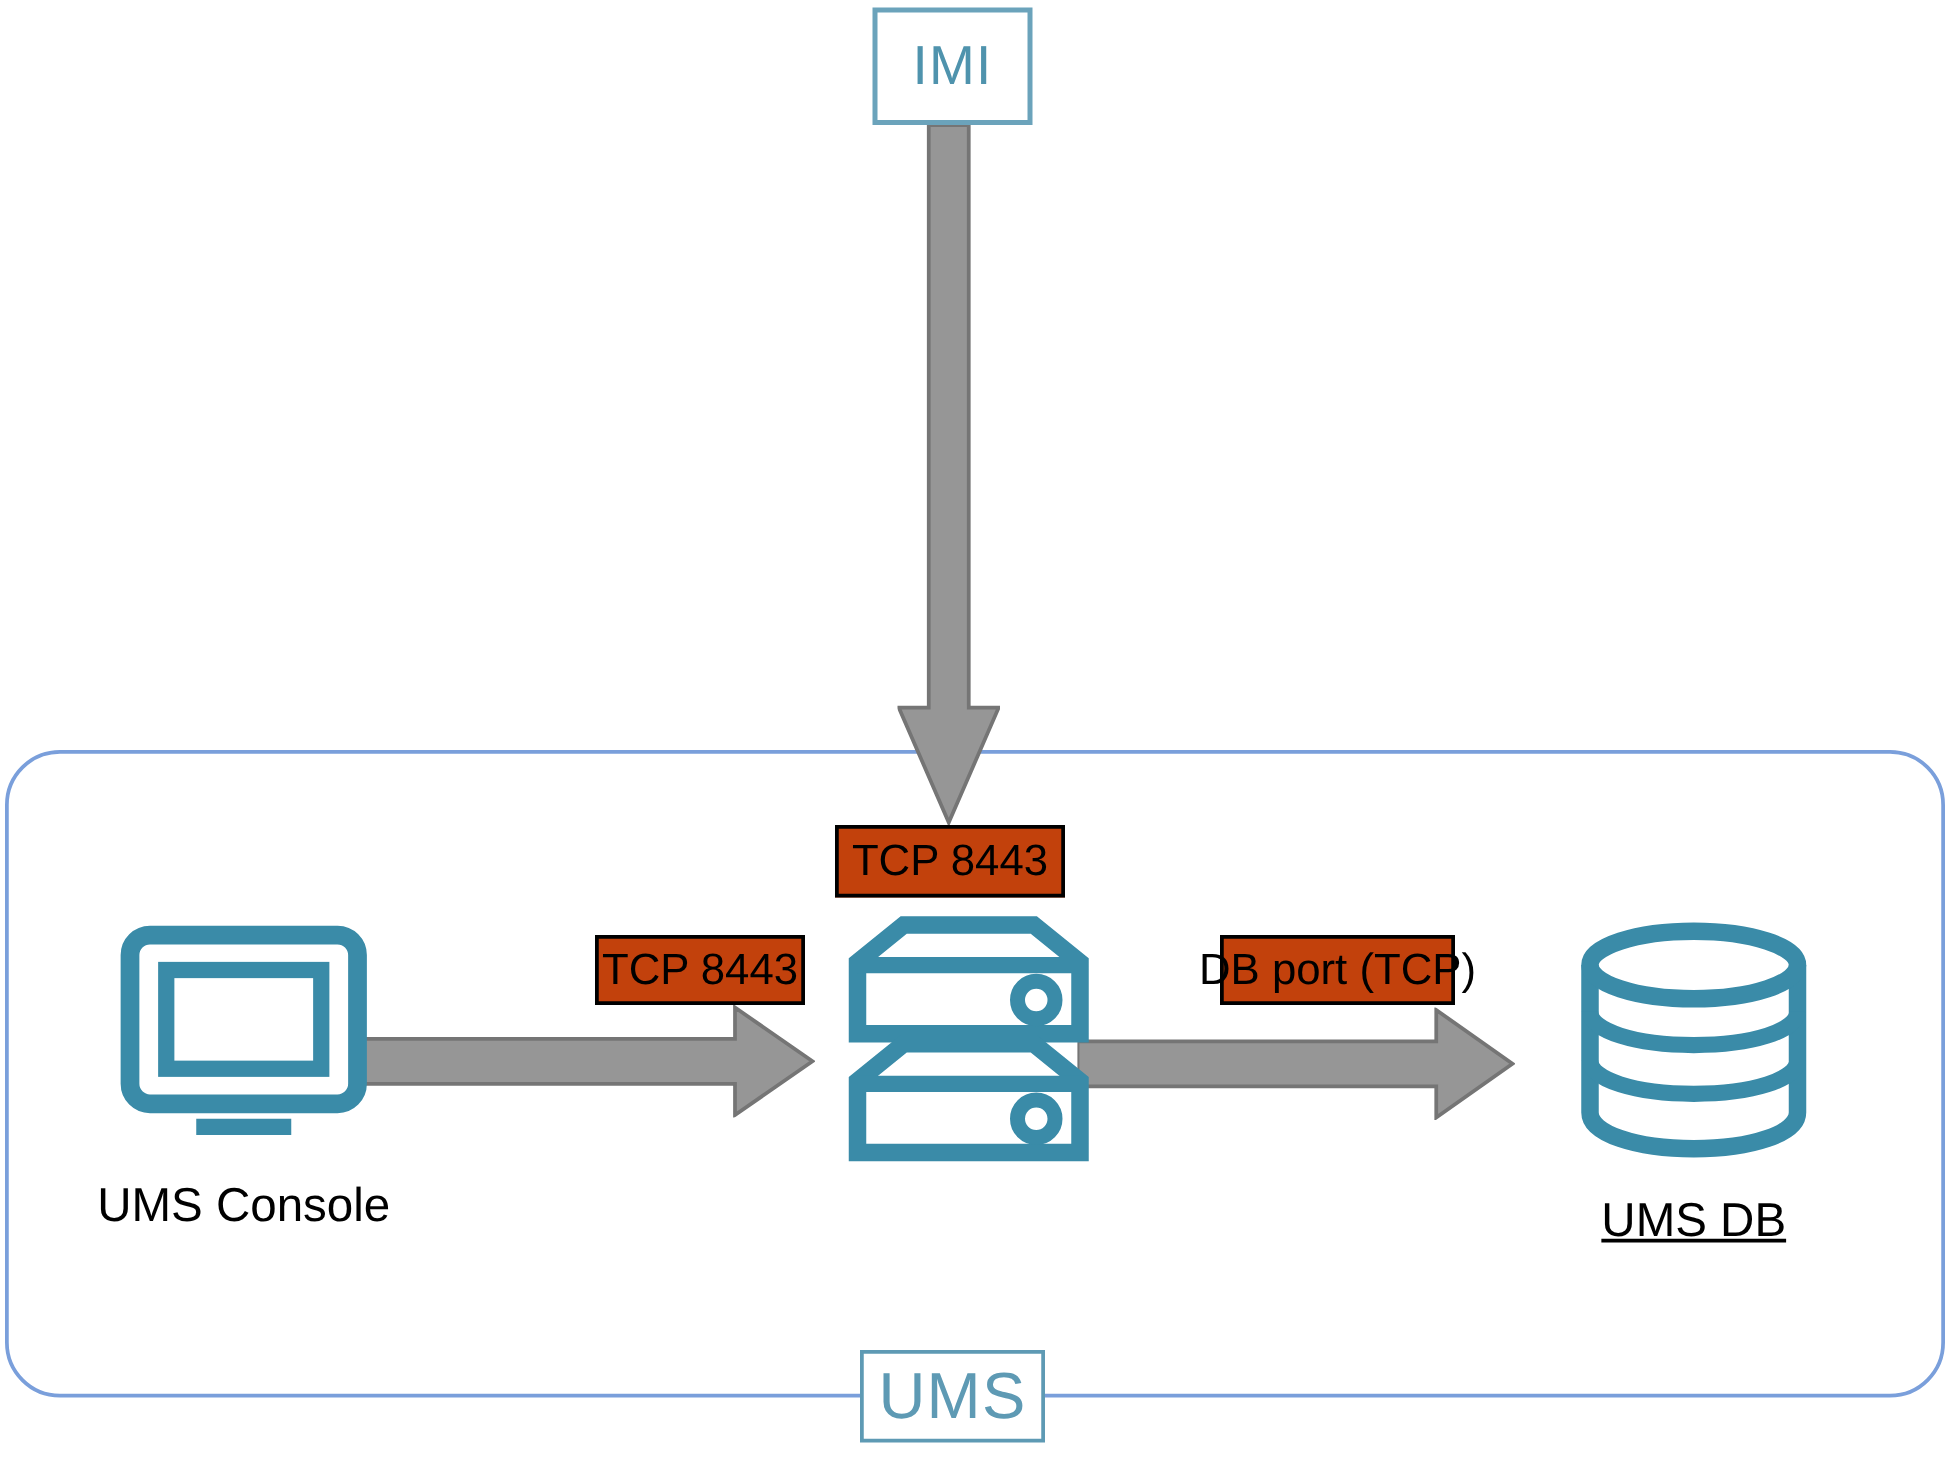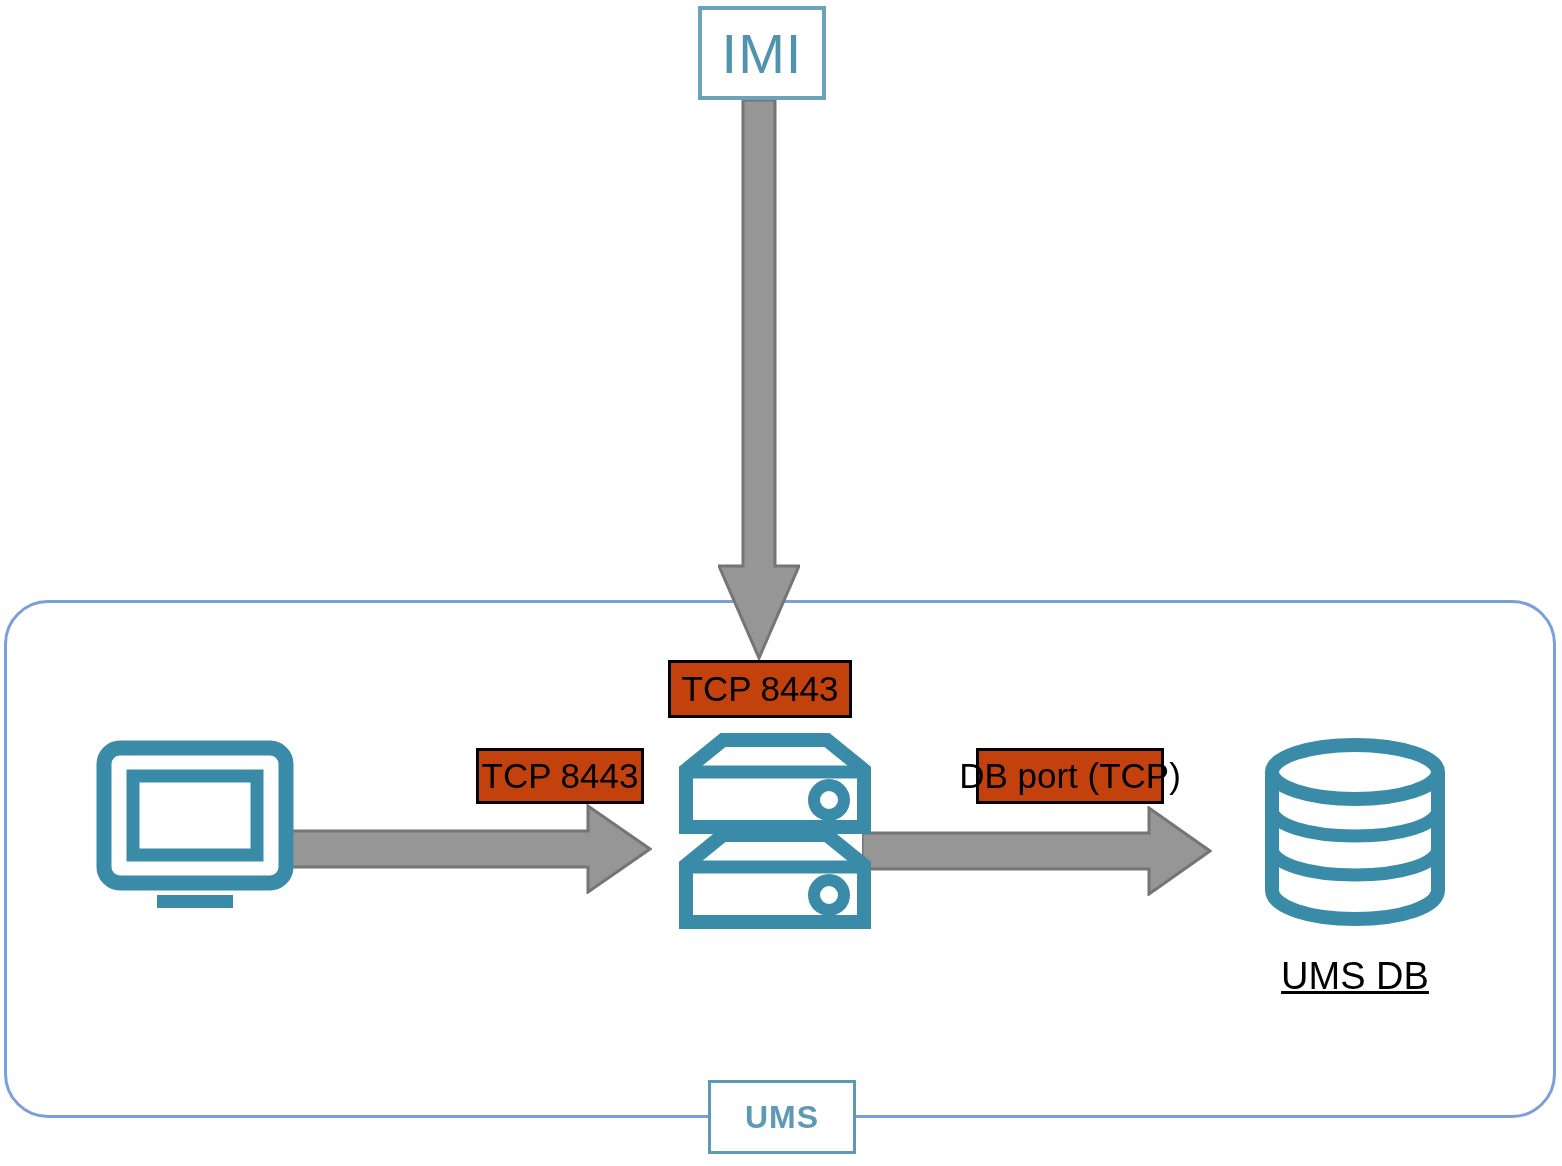--- a/index.html
+++ b/index.html
@@ -28,35 +28,34 @@
     align-items: center;
     justify-content: center;
     letter-spacing: 1px;
   }
   #imi-tag {
     left: 698px;
     top: 6px;
     width: 128px;
     height: 94px;
     border: 4px solid #6ba3bb;
-    font-size: 56px;
+    font-size: 44px;
     color: #4f93ad;
     font-weight: 400;
   }
   #ums-tag {
     left: 688px;
     top: 1080px;
     width: 148px;
     height: 74px;
     border: 3px solid #5e9ab4;
-    font-size: 32px;
+    font-size: 52px;
     color: #5e9ab4;
-    font-weight: 700;
+    font-weight: 400;
     z-index: 6;
-    margin-left: 20px;
   }
 
   
   #ums-boundary {
     position: absolute;
     box-sizing: border-box;
     left: 4px;
     top: 600px;
     width: 1552px;
     height: 518px;
@@ -151,20 +150,21 @@
   <div class="port-label" id="label-db-port">DB port (TCP)</div>
 
   <div class="node" id="node-console">
     <span class="glyph">
       <svg width="200" height="175" viewBox="0 0 200 175" xmlns="http://www.w3.org/2000/svg">
         <rect x="9" y="8" width="182" height="135" rx="16" ry="16" fill="none" stroke="#3a8ba8" stroke-width="15"></rect>
         <rect x="38" y="36" width="124" height="79" fill="none" stroke="#3a8ba8" stroke-width="13"></rect>
         <rect x="62" y="155" width="76" height="13" fill="#3a8ba8"></rect>
       </svg>
     </span>
+    <span class="node-label">UMS Console</span>
   </div>
 
   <div class="node" id="node-server">
     <span class="glyph">
       <svg width="194" height="200" viewBox="0 0 194 200" xmlns="http://www.w3.org/2000/svg">
 
         <path d="M45,10 L149,10 L186,40 L186,97 L8,97 L8,40 Z" fill="none" stroke="#3a8ba8" stroke-width="14"></path>
         <line x1="8" y1="42" x2="186" y2="42" stroke="#3a8ba8" stroke-width="13"></line>
         <circle cx="151" cy="70" r="15" fill="none" stroke="#3a8ba8" stroke-width="12"></circle>
 

